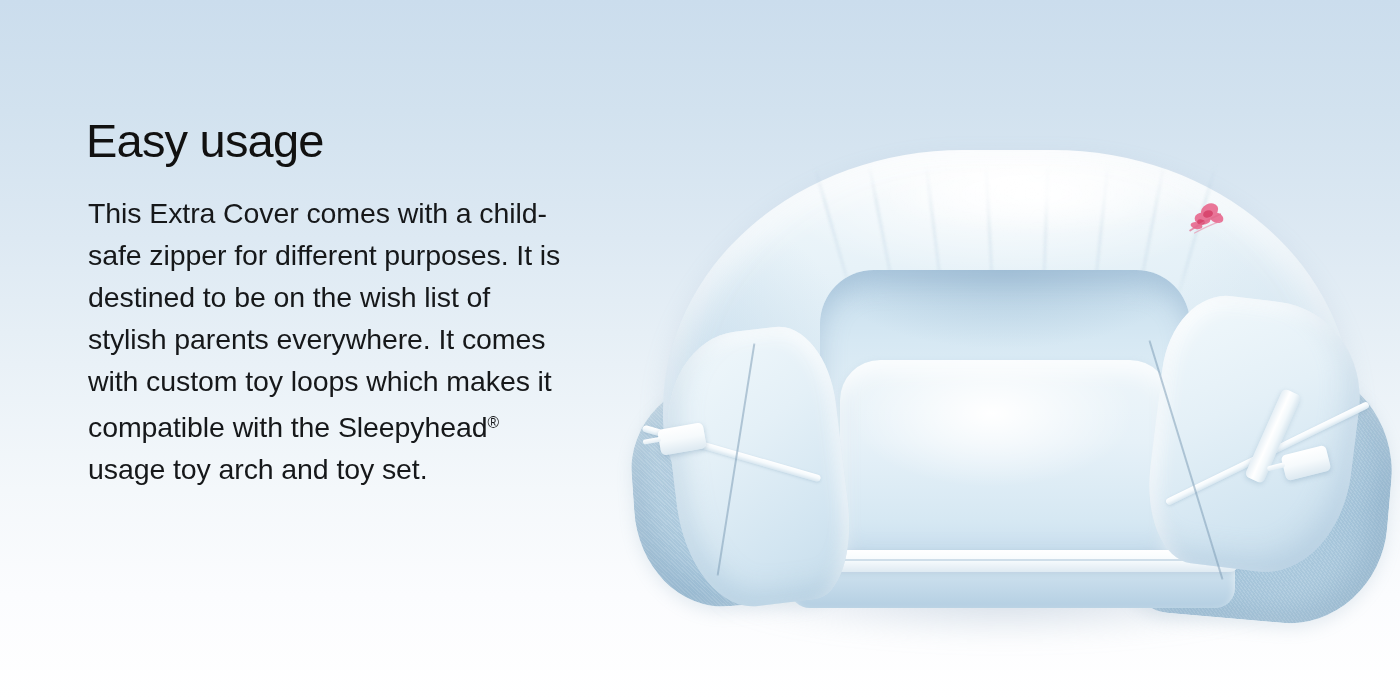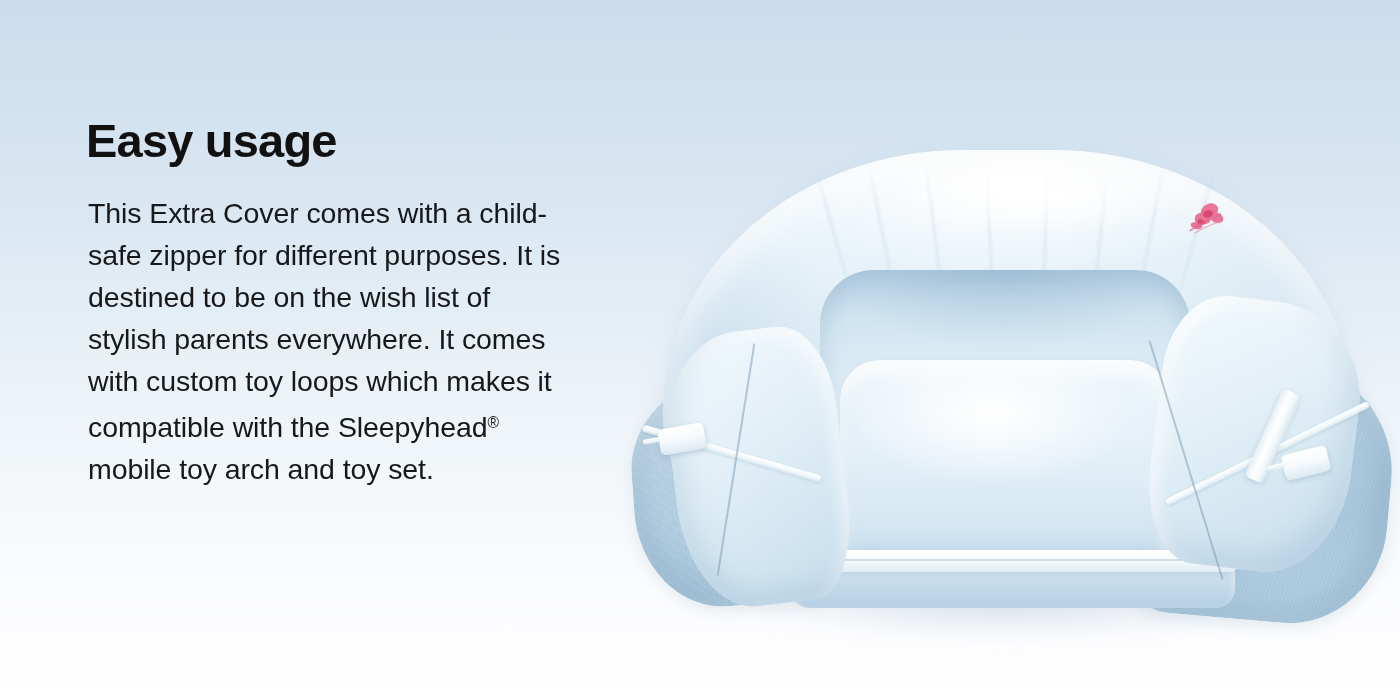--- a/index.html
+++ b/index.html
@@ -31,21 +31,21 @@
   
   .text-col {
     position: absolute;
     left: 86px;
     top: 112px;
     width: 500px;
   }
   .heading {
     margin: 0;
     font-size: 47px;
-    font-weight: bold;
+    font-weight: normal;
     letter-spacing: -0.8px;
     color: #111111;
     line-height: 58px;
   }
   .body-copy {
     margin: 22px 0 0 2px;
     font-size: 28.5px;
     font-weight: normal;
     line-height: 42px;
     color: #16181a;
@@ -352,21 +352,21 @@
 </style>
 </head>
 <body>
 
 <div class="banner">
 
   <div class="text-col">
     <h1 class="heading">Easy usage</h1>
 
     <p class="body-copy">
-      <span>This Extra Cover comes with a child-safe zipper for different purposes. It is destined to be on the wish list of stylish parents everywhere. It comes with custom toy loops which makes it compatible with the Sleepyhead</span><sup>®</sup><span> mobile toy arch and toy set.</span>
+      <span>This Extra Cover comes with a child-safe zipper for different purposes. It is destined to be on the wish list of stylish parents everywhere. It comes with custom toy loops which makes it compatible with the Sleepyhead</span><sup>®</sup><span> usage toy arch and toy set.</span>
     </p>
   </div>
 
   <div class="product">
 
     <div class="ground-shadow"></div>
 
     <div class="flap flap-left"></div>
     <div class="flap flap-right"></div>
 

